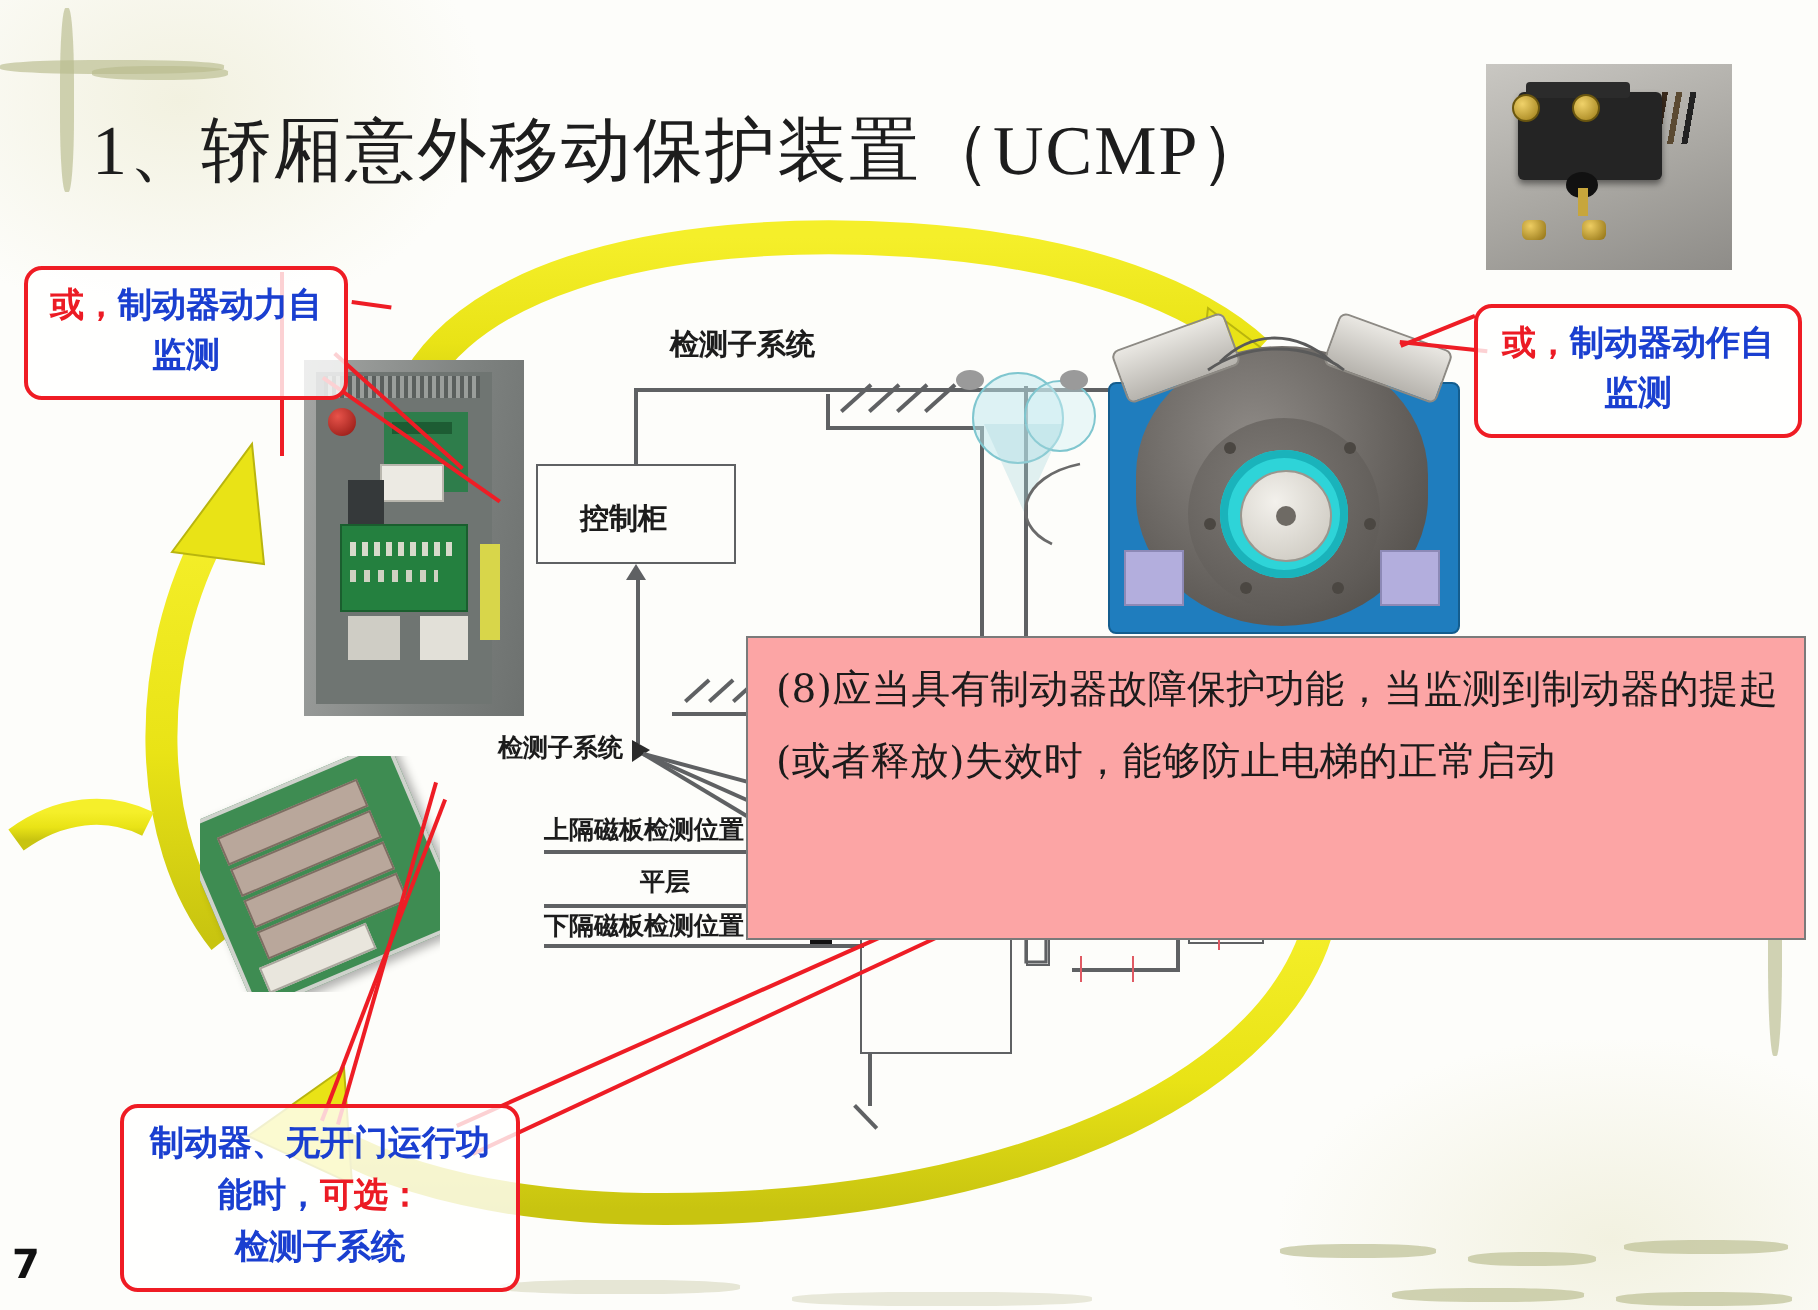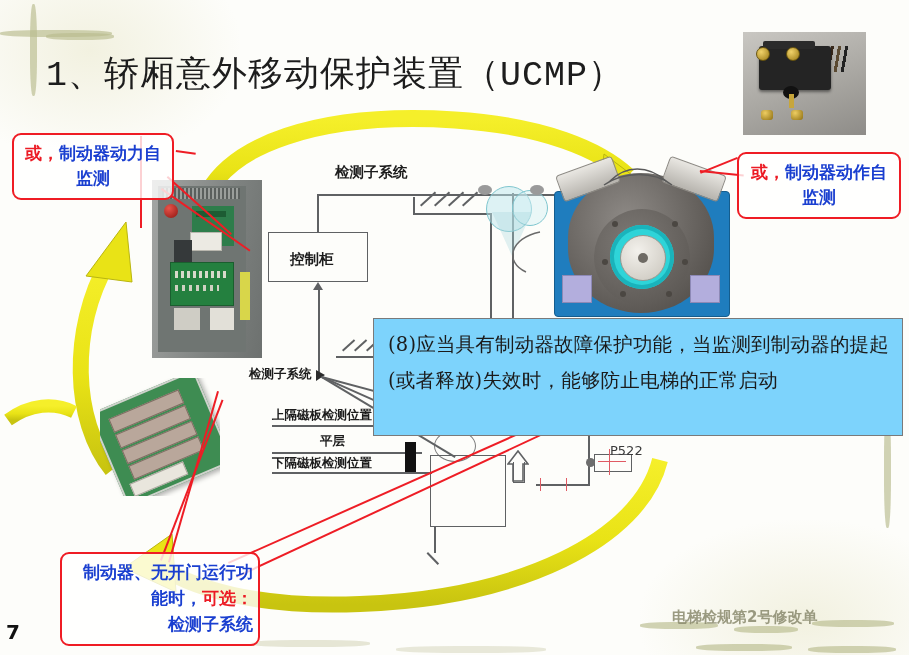--- a/index.html
+++ b/index.html
@@ -23,21 +23,21 @@
 
   .corner-wash{
     position:absolute;
     background:radial-gradient(ellipse at center,#f2f1e0 0%, rgba(242,241,224,0) 72%);
     pointer-events:none;
   }
 
   
   #title{
     position:absolute;left:46px;top:54px;
-    font-family:Liberation Mono, monospace;
+    font-family:Liberation Serif, serif;
     font-size:35px;line-height:44px;color:#1d1d1d;
     letter-spacing:1px;white-space:nowrap;
   }
 
   
   .callout{
     position:absolute;
     border:2.4px solid #ef1c24;
     border-radius:9px;
     background:rgba(255,255,255,.80);
@@ -46,29 +46,29 @@
     color:#1a3fd0;
     font-size:17px;
     line-height:25px;
     text-align:center;
     box-sizing:border-box;
   }
   .callout .red{color:#ec1b24;}
 
   #callout-left{left:12px;top:133px;width:162px;padding:6px 4px 7px;}
   #callout-right{left:737px;top:152px;width:164px;padding:6px 4px 7px;}
-  #callout-bottom{left:60px;top:552px;width:200px;padding:5px 5px 7px;text-align:right;line-height:26px;}
+  #callout-bottom{left:60px;top:552px;width:200px;padding:5px 5px 7px;text-align:center;line-height:26px;}
 
   
   .leader{position:absolute;background:#ee1d25;transform-origin:0 0;height:1.7px;}
 
   
   #green-box{
-    position:absolute;left:373px;top:318px;width:530px;height:118px;
-    background:#7dd3fc;
+    position:absolute;left:373px;top:318px;width:530px;height:152px;
+    background:#fca5a5;
     border:1px solid #7a7a7a;
     box-sizing:border-box;
     padding:8px 12px 0 14px;
     font-family:"DejaVu Serif","Liberation Serif",serif;
     font-size:19.5px;line-height:36px;color:#1b1b1b;
     letter-spacing:.2px;
   }
 
   
   .photo{position:absolute;overflow:hidden;}
@@ -402,15 +402,14 @@
     <span class="red">或，</span><span>制动器动作自监测</span>
   </div>
 
   <div class="callout" id="callout-bottom">
     <span>制动器、无开门运行功</span><br>
     <span>能时，</span><span class="red">可选：</span><br>
     <span>检测子系统</span>
   </div>
 
   <div id="page-num">7</div>
-  <div id="footer-note">电梯检规第2号修改单</div>
 
 </div>
 
 </body></html>

